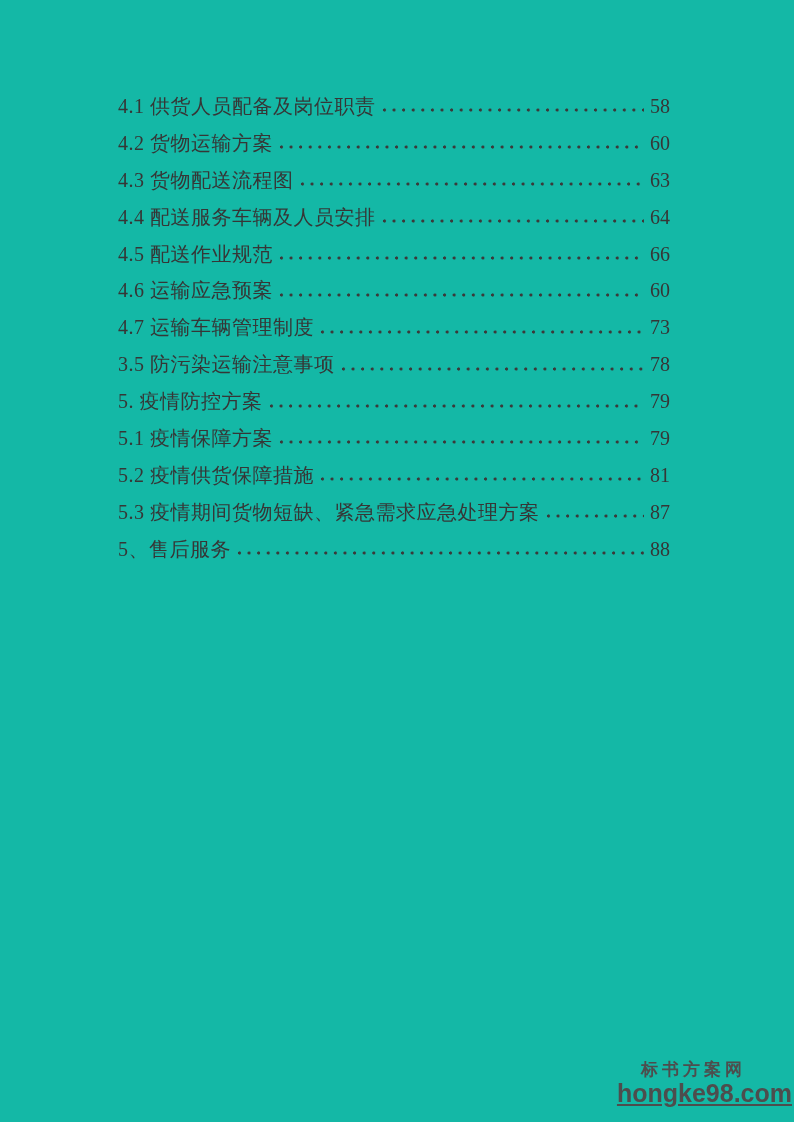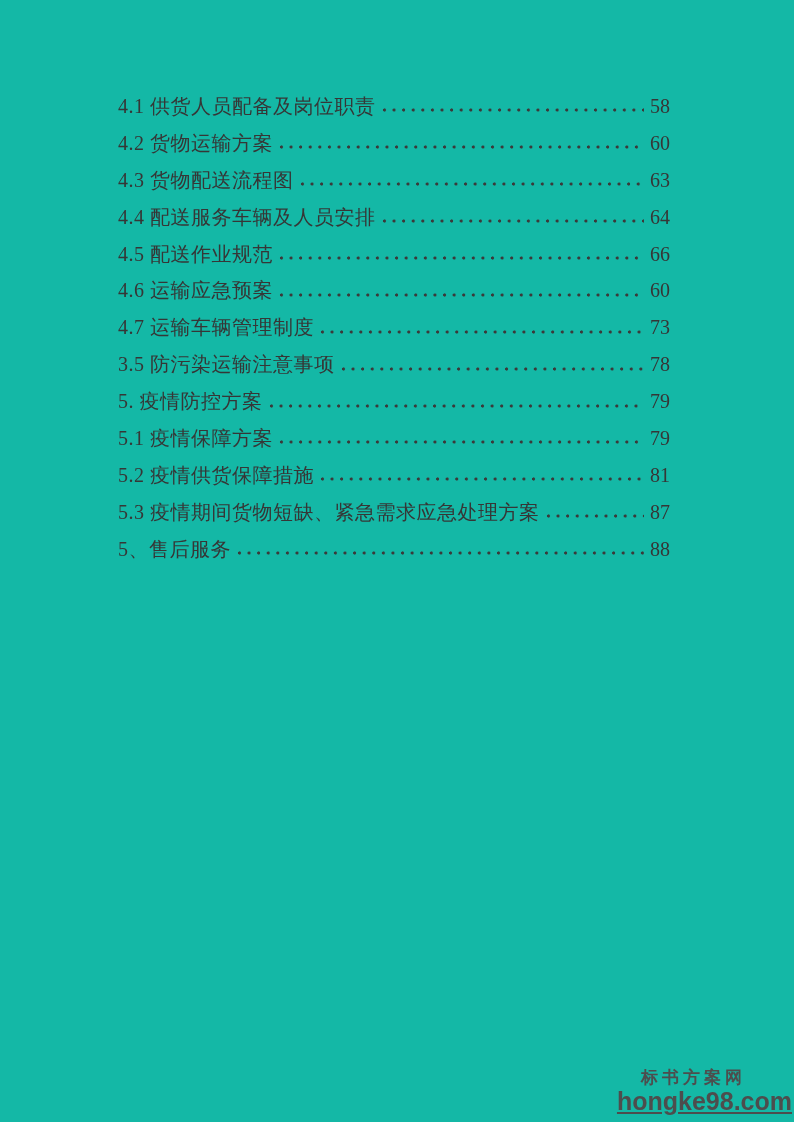--- a/index.html
+++ b/index.html
@@ -47,21 +47,21 @@
     min-width: 10px;
   }
   .toc-page {
     flex: 0 0 auto;
     min-width: 24px;
     text-align: center;
   }
   .watermark {
     position: absolute;
     right: 2px;
-    bottom: 8px;
+    bottom: 16px;
     text-align: center;
     color: #4d4d4d;
     font-family: "Liberation Sans", "DejaVu Sans", sans-serif;
     font-weight: 700;
     line-height: 1;
   }
   .watermark-name {
     display: block;
     font-size: 17px;
     letter-spacing: 4px;

